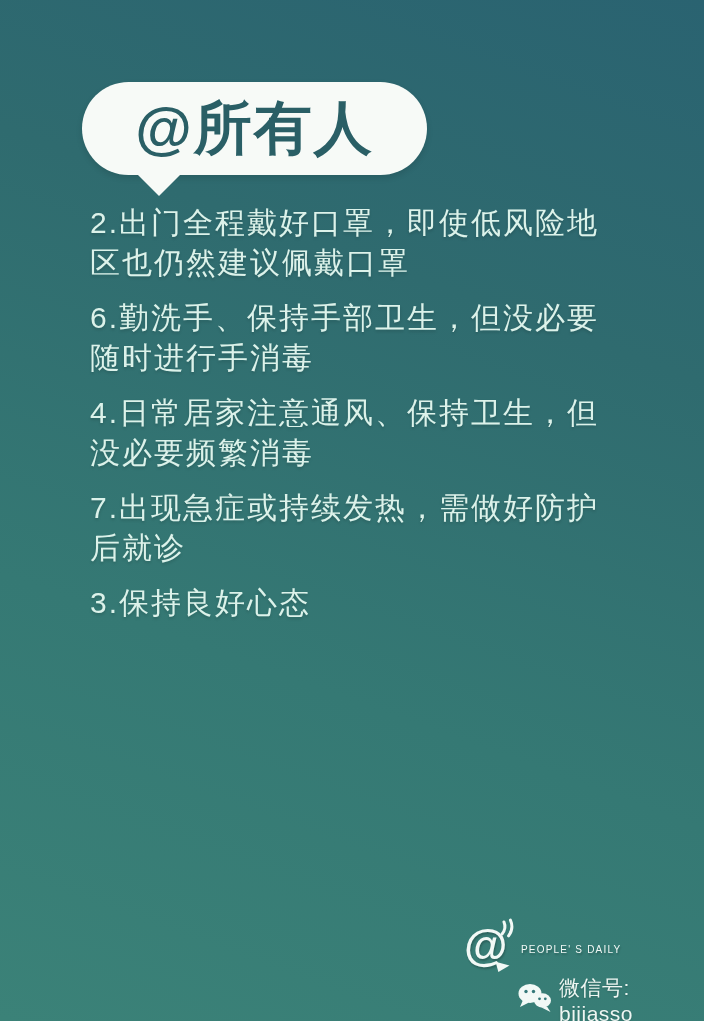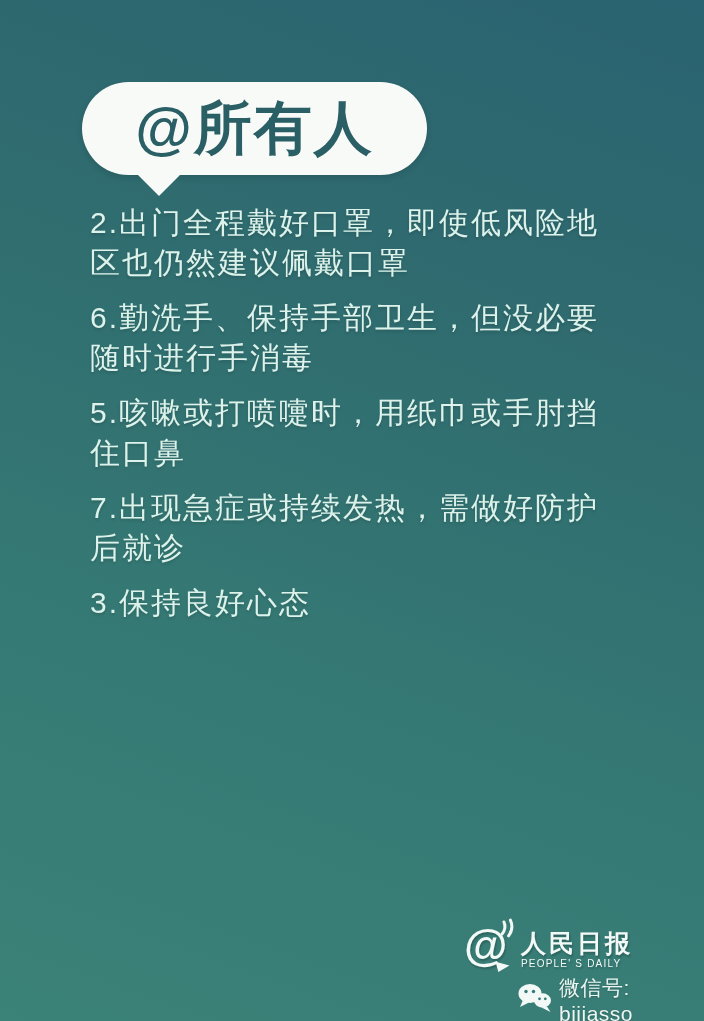--- a/index.html
+++ b/index.html
@@ -105,38 +105,37 @@
   <div class="badge">
     <span>@所有人</span>
     <div class="badge-tail"></div>
   </div>
 
   <div class="tips">
     <p class="tip">2.出门全程戴好口罩，即使低风险地
 区也仍然建议佩戴口罩</p>
     <p class="tip">6.勤洗手、保持手部卫生，但没必要
 随时进行手消毒</p>
-    <p class="tip">5.咳嗽或打喷嚏时，用纸巾或手肘挡
-住口鼻</p>
+    <p class="tip">4.日常居家注意通风、保持卫生，但
+没必要频繁消毒</p>
     <p class="tip">7.出现急症或持续发热，需做好防护
 后就诊</p>
     <p class="tip">3.保持良好心态</p>
   </div>
 
   <div class="brand">
     <span>
       <svg width="52" height="58" viewBox="0 0 56 62" fill="none" xmlns="http://www.w3.org/2000/svg">
         <text x="0" y="46" font-size="48" font-weight="bold" fill="#f2f9f6" font-family="Liberation Sans, DejaVu Sans, sans-serif">@</text>
         <path d="M41 17 Q46 11 43 4" stroke="#f2f9f6" stroke-width="3.2" stroke-linecap="round" fill="none"></path>
         <path d="M48 19 Q54 11 50 2" stroke="#f2f9f6" stroke-width="3.2" stroke-linecap="round" fill="none"></path>
         <polygon points="34,47 49,51 37,58" fill="#f2f9f6"></polygon>
       </svg>
     </span>
     <span>
-      <div class="brand-cn">人民日报</div>
       <div class="brand-en">PEOPLE' S DAILY</div>
     </span>
   </div>
 
   <div class="wechat-row">
     <span>
       <svg width="34" height="30" viewBox="0 0 34 30" xmlns="http://www.w3.org/2000/svg">
         <ellipse cx="12" cy="10.5" rx="11.5" ry="9.5" fill="#f2f9f6"></ellipse>
         <polygon points="5,17 2,24 11,19.5" fill="#f2f9f6"></polygon>
         <circle cx="8" cy="8.5" r="1.7" fill="#35797a"></circle>

